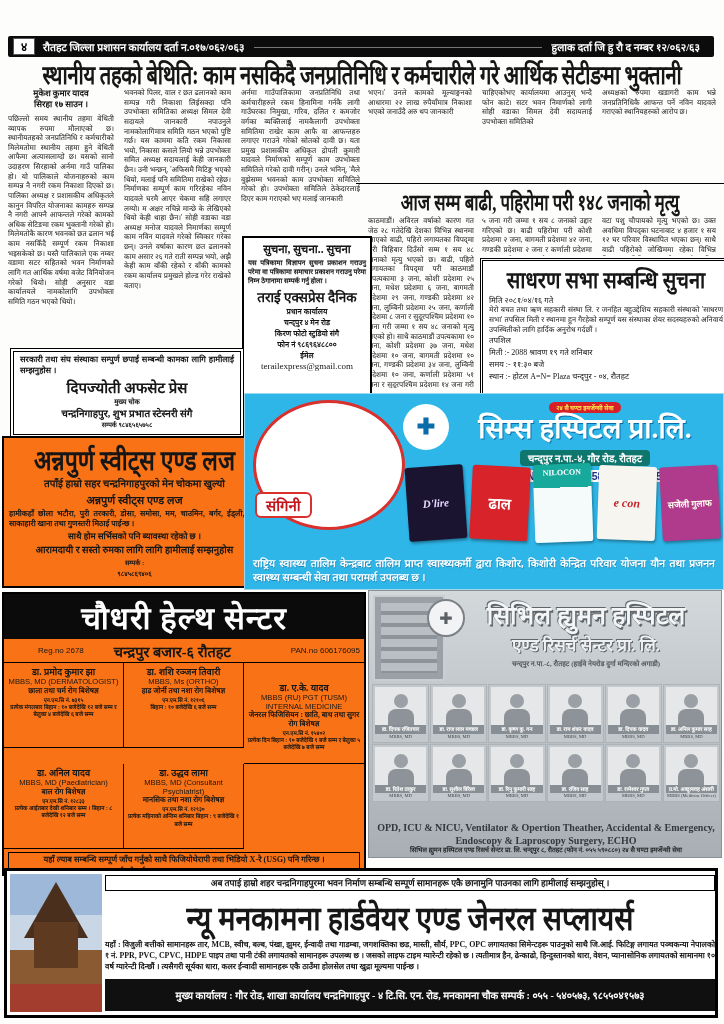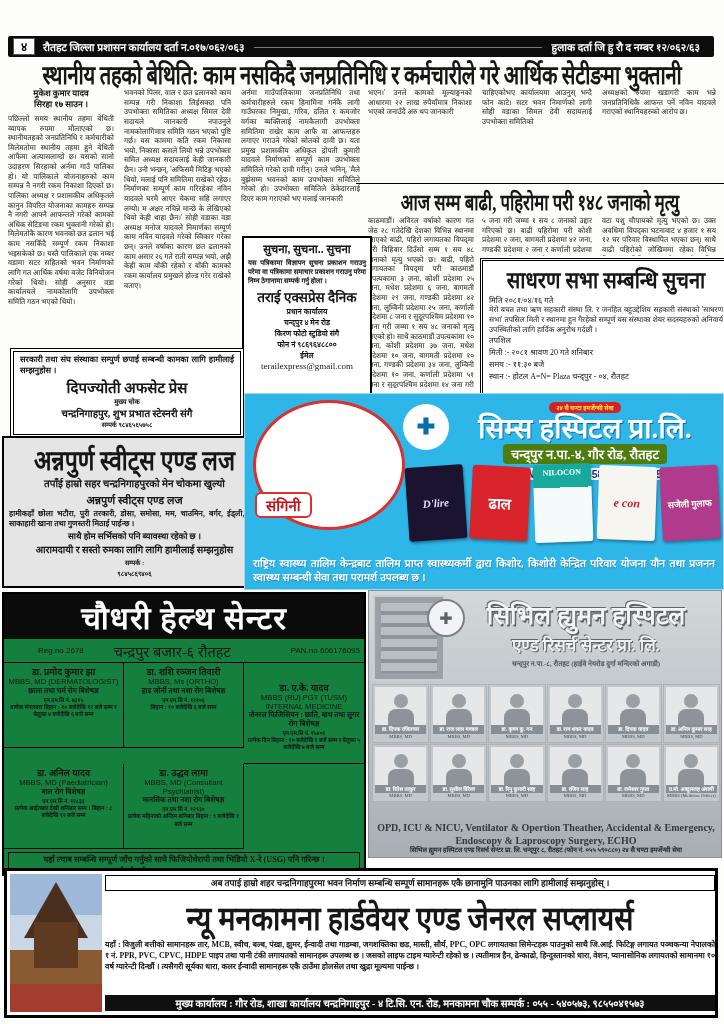--- a/index.html
+++ b/index.html
@@ -40,64 +40,64 @@
   
   .dipj-outer{left:10px;top:348px;width:228px;height:84px;border:1px solid #000;padding:2px;background:#fff;}
   .dipj{border:1px solid #000;height:100%;box-sizing:border-box;text-align:center;padding:3px 6px;}
   .dipj .l1{font-size:8.2px;font-weight:bold;text-align:justify;line-height:1.3;}
   .dipj .t{font-size:15px;font-weight:bold;margin-top:1px;}
   .dipj .s{font-size:7px;font-weight:bold;}
   .dipj .a{font-size:10px;font-weight:bold;}
   .dipj .c{font-size:6.5px;font-weight:bold;}
   
   .anna{left:2px;top:436px;width:265px;height:152px;border:2px solid #000;text-align:center;
-        padding:2px 5px;box-sizing:border-box;background:#e5e5e5;}
+        padding:2px 5px;box-sizing:border-box;background:#f97316;}
   .anna .t{font-size:23px;font-weight:bold;white-space:nowrap;transform:scaleY(1.2);transform-origin:center top;}
   .anna .l1{font-size:10px;font-weight:bold;margin-top:4px;}
   .anna .l2{font-size:11px;font-weight:bold;margin-top:2px;}
   .anna .b{font-size:7.8px;font-weight:bold;text-align:justify;line-height:1.3;margin-top:2px;}
   .anna .l3{font-size:8.6px;font-weight:bold;margin-top:1px;}
   .anna .l4{font-size:9.6px;font-weight:bold;margin-top:1px;}
   .anna .c{font-size:6.6px;font-weight:bold;margin-top:2px;}
   
   .sims{left:244px;top:393px;width:478px;height:195px;background:#2eb6e8;border:1px solid #9fd7ec;color:#fff;}
   .sangini-blob{position:absolute;left:8px;top:6px;width:146px;height:124px;background:#fff;
                 border:3px solid #d8312e;border-radius:50%;}
   .sangini-label{position:absolute;left:10px;top:98px;background:#fff;border:2px solid #d8312e;border-radius:6px;
                  color:#c4161c;font-weight:bold;font-size:15px;padding:1px 9px;}
   .sims-logo{position:absolute;left:158px;top:10px;width:46px;height:46px;background:#fff;border-radius:50%;
              color:#0a6ca8;display:flex;align-items:center;justify-content:center;font-size:22px;font-weight:bold;}
   .sims-head{position:absolute;left:206px;top:2px;width:268px;text-align:center;}
   .sims-badge{display:inline-block;background:#d61f26;color:#ffe84a;font-weight:bold;font-size:6.3px;
               border-radius:7px;padding:1px 7px;}
   .sims-title{font-size:28px;font-weight:bold;line-height:1.05;text-shadow:1px 1px 0 #0a6ca8;white-space:nowrap;}
-  .sims-addr{display:inline-block;background:#4d7c0f;color:#fff;font-weight:bold;font-size:13px;
-             border-radius:4px;padding:1px 8px;margin-top:1px;}
+  .sims-addr{display:inline-block;background:#0f766e;color:#fff;font-weight:bold;font-size:10px;
+             border-radius:4px;padding:1px 8px;margin-top:7px;}
   .sims-mob{display:inline-block;background:#fff;color:#17358c;font-weight:bold;font-size:10.5px;
             border-radius:3px;padding:0 7px;margin-top:2px;font-family:"Liberation Sans",sans-serif;}
   .products{position:absolute;left:162px;top:66px;width:312px;height:86px;display:flex;gap:6px;
             align-items:center;justify-content:space-between;}
   .prod{height:74px;flex:1;border-radius:3px;display:flex;align-items:center;justify-content:center;
         font-weight:bold;font-size:11px;text-align:center;box-shadow:1px 2px 3px rgba(0,0,0,.35);}
   .p1{background:#1b1430;color:#e7d7ff;transform:rotate(-4deg);font-style:italic;}
   .p2{background:#d8232a;color:#fff;transform:rotate(3deg);font-size:15px;}
   .p3{background:linear-gradient(#18a99d 30%,#f4fbfa 30%);color:#fff;transform:rotate(-2deg);
       align-items:flex-start;padding-top:4px;font-size:8px;}
   .p4{background:#f7f5f0;color:#c2262d;transform:rotate(2deg);font-style:italic;font-size:12px;}
   .p5{background:#b03a8c;color:#ffe;transform:rotate(-3deg);font-size:9px;}
   .sims-body{position:absolute;left:8px;bottom:4px;width:462px;font-weight:bold;font-size:10.6px;
              line-height:1.32;text-align:justify;text-shadow:.5px .5px 0 #1884b5;}
   
-  .chs{left:2px;top:592px;width:364px;height:284px;border:2px solid #000;background:#15803d;box-sizing:border-box;}
+  .chs{left:2px;top:592px;width:364px;height:284px;border:2px solid #000;background:#f97316;box-sizing:border-box;}
   .chs-banner{background:#0b0b0b;color:#fff;height:45px;display:flex;align-items:center;justify-content:center;
               font-size:31px;font-weight:bold;white-space:nowrap;transform-origin:center;letter-spacing:1px;}
   .chs-strip{display:flex;align-items:center;justify-content:space-between;padding:0 4px;height:23px;
              border-bottom:1.5px solid #000;}
   .chs-strip .reg,.chs-strip .pan{font-size:8px;font-family:"Liberation Sans",sans-serif;padding-left:30px;}
-  .chs-strip .loc{font-size:14.5px;font-weight:normal;}
+  .chs-strip .loc{font-size:14.5px;font-weight:bold;}
   .chs-grid{display:grid;grid-template-columns:1fr 1fr 1fr;}
   .doc{border-right:1px solid #000;border-bottom:1px solid #000;padding:2px 3px;text-align:center;height:80px;overflow:hidden;}
   .doc:nth-child(3n){border-right:none;margin-top:16px;}
   .doc .nm{font-size:9.3px;font-weight:bold;}
   .doc .q{font-size:7.6px;font-family:"Liberation Sans",sans-serif;line-height:1.15;}
   .doc .sp{font-size:7.4px;font-weight:bold;line-height:1.2;}
   .doc .nmc{font-size:5.6px;font-weight:bold;}
   .doc .sch{font-size:5.8px;font-weight:bold;line-height:1.25;}
   .chs-xray{border:1.5px solid #000;margin:3px 4px 2px;text-align:center;font-size:8.2px;font-weight:bold;
             line-height:1.5;padding:1px 2px;}
@@ -135,21 +135,21 @@
           background:linear-gradient(#9db8d8 0 30%,#c8d6e6 30% 55%,#8a5a33 55% 80%,#a33d2d 80%);overflow:hidden;}
   .temple:before{content:"";position:absolute;left:14px;top:8px;width:0;height:0;
                  border-left:32px solid transparent;border-right:32px solid transparent;border-bottom:56px solid #4a2f1c;}
   .temple:after{content:"";position:absolute;left:24px;top:48px;width:44px;height:46px;background:#5d3a20;}
   .mank-c{position:absolute;left:98px;top:2px;width:610px;text-align:center;}
   .mank-tag1{font-size:9.5px;font-weight:bold;}
   .mank-tag2{border:1.5px solid #000;font-size:8.8px;font-weight:bold;padding:1px 4px;margin-top:2px;}
   .mank-title{font-size:29px;font-weight:bold;white-space:nowrap;transform:scaleY(1.15) scaleX(.98);
               transform-origin:center top;margin-top:3px;}
   .mank-body{font-size:7.9px;font-weight:bold;text-align:justify;line-height:1.42;margin-top:6px;}
-  .mank-foot{position:absolute;left:98px;bottom:4px;width:610px;height:16px;background:#101010;color:#fff;
+  .mank-foot{position:absolute;left:98px;bottom:4px;width:610px;height:32px;background:#101010;color:#fff;
              display:flex;align-items:center;justify-content:center;font-size:10px;font-weight:bold;white-space:nowrap;margin-top:12px;}
 </style>
 </head>
 <body>
 
 <div class="page">
 
   <div class="abs masthead">
     <span class="pagenum">४</span>
     <span class="mast-left">रौतहट जिल्ला प्रशासन कार्यालय दर्ता न.०१७/०६२/०६३</span>
@@ -188,21 +188,21 @@
     <div class="l">फोन नं ९८६९६४८८००</div>
     <div class="l">ईमेल</div>
     <div class="e">terailexpress@gmail.com</div>
   </div>
 
   <div class="abs sabha">
     <div class="t">साधरण सभा सम्बन्धि सुचना</div>
     <div class="d">मिति २०८१/०४/१६ गते</div>
     <div class="b">मेरो बचत तथा ऋण सहकारी संस्था लि. र जनहित बहुउद्देशिय सहकारी संस्थाको 'साधरण सभा' तपसिल मिती र स्थानमा हुन गैरहेको सम्पूर्ण यस संस्थाका शेयर सदस्यहरुको अनिवार्य उपस्थितीको लागि हार्दिक अनुरोध गर्दछौं ।</div>
     <div class="l">तपशिल</div>
-    <div class="l">मिती :- २०८१ श्रावण 20 गते शनिबार</div>
+    <div class="l">मिती :- 2088 श्रावण १९ गते शनिबार</div>
     <div class="l">समय :- ११:३० बजे</div>
     <div class="l">स्थान :- होटल A=N= Plaza चन्द्पुर - ०४, रौतहट</div>
   </div>
 
   <div class="abs dipj-outer">
     <div class="dipj">
       <div class="l1">सरकारी तथा संघ संस्थाका सम्पुर्ण छपाई सम्बन्धी कामका लागि हामीलाई सम्झनुहोस ।</div>
       <div class="t">दिपज्योती अफसेट प्रेस</div>
       <div class="s">मुख्य चोक</div>
       <div class="a">चन्द्रनिगाहपुर, शुभ प्रभात स्टेस्नरी संगै</div>

